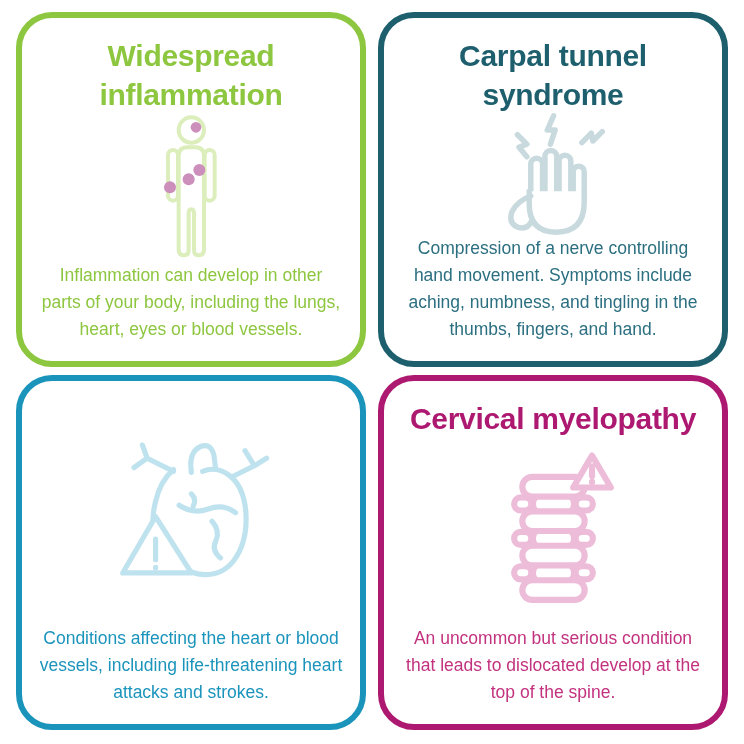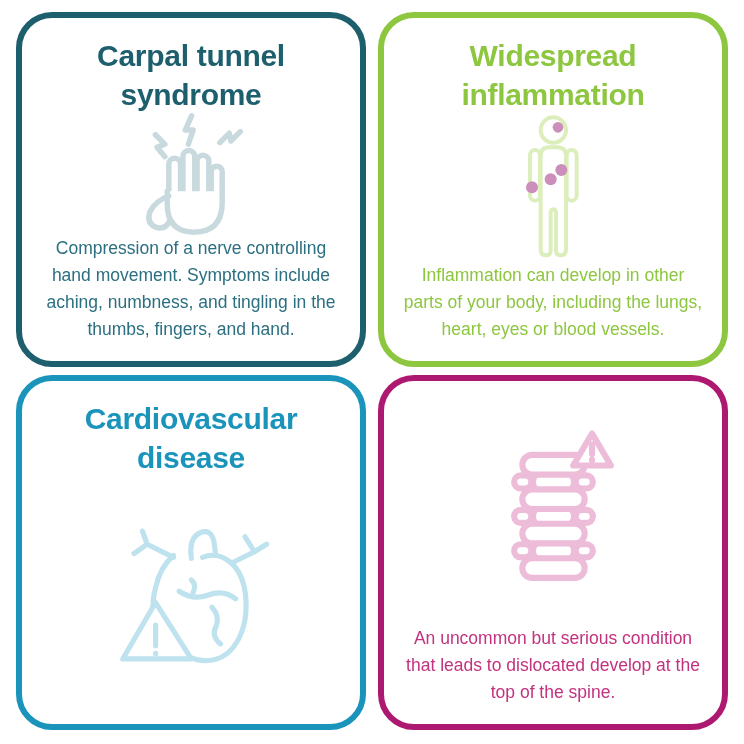--- a/index.html
+++ b/index.html
@@ -65,20 +65,41 @@
   .card-0 .icon svg{height:132px;}
   .card-1 .icon svg{height:152px;}
   .card-2 .icon svg{height:158px;}
   .card-3 .icon svg{height:164px;}
 </style>
 </head>
 <body>
 
 <div class="grid">
 
+  <section class="card card-1" style="--accent: #8DC63F; --text-color: #8DC63F; --icon-color: #DCEEBB; --dot-color: #CC8FBC;">
+    <h2 class="title">Widespread inflammation</h2>
+    <div class="icon">
+      <svg viewBox="0 0 160 228" aria-hidden="true">
+        <g>
+          <circle class="stf" cx="80" cy="27" r="19"></circle>
+          <rect class="stf" x="45" y="57" width="15" height="76" rx="7.5"></rect>
+          <rect class="stf" x="100" y="57" width="15" height="76" rx="7.5"></rect>
+          <path class="stf" d="M61,66 Q61,53 74,53 L86,53 Q99,53 99,66 L99,206 Q99,215 91,215 Q84,215 84,207 L84,152 Q84,146 80,146 Q76,146 76,152 L76,207 Q76,215 69,215 Q61,215 61,206 Z"></path>
+        </g>
+        <g>
+          <circle class="dot" cx="87" cy="23" r="8"></circle>
+          <circle class="dot" cx="92" cy="87" r="9"></circle>
+          <circle class="dot" cx="76" cy="101" r="9"></circle>
+          <circle class="dot" cx="48" cy="113" r="9"></circle>
+        </g>
+      </svg>
+    </div>
+    <p class="desc">Inflammation can develop in other parts of your body, including the lungs, heart, eyes or blood vessels.</p>
+  </section>
+
   <section class="card card-0" style="--accent: #1E5F6E; --text-color: #2B6F80; --icon-color: #C9DADF;">
     <h2 class="title">Carpal tunnel syndrome</h2>
     <div class="icon">
       <svg viewBox="0 0 170 168" aria-hidden="true">
         <g>
           <path class="st" d="M40,34 L52,46 L42,50 L52,62"></path>
           <path class="st" d="M86,10 L78,28 L88,28 L82,46"></path>
           <path class="st" d="M122,44 L134,32 L136,42 L148,30"></path>
         </g>
         <g>
@@ -87,64 +108,44 @@
           <rect class="stf" x="93" y="60" width="15" height="56" rx="7.5"></rect>
           <rect class="stf" x="111" y="74" width="14" height="42" rx="7"></rect>
           <path class="stf" d="M55,106 L55,122 Q55,158 89,158 Q125,158 125,120 L125,106"></path>
           <path class="st" d="M57,112 Q40,118 33,132 Q28,147 41,152 Q53,155 58,144"></path>
         </g>
       </svg>
     </div>
     <p class="desc">Compression of a nerve controlling hand movement. Symptoms include aching, numbness, and tingling in the thumbs, fingers, and hand.</p>
   </section>
 
-  <section class="card card-1" style="--accent: #8DC63F; --text-color: #8DC63F; --icon-color: #DCEEBB; --dot-color: #CC8FBC;">
-    <h2 class="title">Widespread inflammation</h2>
-    <div class="icon">
-      <svg viewBox="0 0 160 228" aria-hidden="true">
-        <g>
-          <circle class="stf" cx="80" cy="27" r="19"></circle>
-          <rect class="stf" x="45" y="57" width="15" height="76" rx="7.5"></rect>
-          <rect class="stf" x="100" y="57" width="15" height="76" rx="7.5"></rect>
-          <path class="stf" d="M61,66 Q61,53 74,53 L86,53 Q99,53 99,66 L99,206 Q99,215 91,215 Q84,215 84,207 L84,152 Q84,146 80,146 Q76,146 76,152 L76,207 Q76,215 69,215 Q61,215 61,206 Z"></path>
-        </g>
-        <g>
-          <circle class="dot" cx="87" cy="23" r="8"></circle>
-          <circle class="dot" cx="92" cy="87" r="9"></circle>
-          <circle class="dot" cx="76" cy="101" r="9"></circle>
-          <circle class="dot" cx="48" cy="113" r="9"></circle>
-        </g>
-      </svg>
-    </div>
-    <p class="desc">Inflammation can develop in other parts of your body, including the lungs, heart, eyes or blood vessels.</p>
-  </section>
-
   <section class="card card-2" style="--accent: #1B94BC; --text-color: #1B94BC; --icon-color: #BFE2EF;">
-    <h2 class="title">Cardiovascular disease</h2>
     <div class="icon">
       <svg viewBox="0 0 190 168" aria-hidden="true">
         <g>
           <path class="st" d="M76,42 Q62,54 57,76 Q49,106 64,128 Q80,148 102,153 Q126,157 140,139 Q155,119 153,88 Q151,60 135,48 Q121,38 107,44"></path>
           <path class="st" d="M95,45 Q92,24 104,18 Q116,13 119,27 L121,42"></path>
           <path class="st" d="M76,44 L48,30 M48,30 L34,40 M48,30 L43,16"></path>
           <path class="st" d="M138,50 L162,38 M162,38 L152,22 M162,38 L175,30"></path>
           <path class="st" d="M82,80 Q97,90 113,84 Q129,78 142,88"></path>
           <path class="st" d="M117,97 Q126,107 121,118 Q116,128 126,136"></path>
           <path class="st" d="M95,68 Q101,74 97,81"></path>
         </g>
         <g>
           <path class="stf" d="M57,92 L95,152 L22,152 Z"></path>
           <path class="st" d="M57,116 L57,138"></path>
           <path class="st" d="M57,146 L57,146.6"></path>
         </g>
       </svg>
     </div>
+    <p class="desc">Conditions affecting the heart or blood vessels, including life-threatening heart attacks and strokes.</p>
   </section>
 
   <section class="card card-3" style="--accent: #AD1970; --text-color: #C3327F; --icon-color: #EDBCD9;">
+    <h2 class="title">Cervical myelopathy</h2>
     <div class="icon">
       <svg viewBox="0 0 150 200" aria-hidden="true">
         <g>
           <g>
             <rect class="stf" x="27" y="59" width="21" height="16" rx="8"></rect>
             <rect class="stf" x="102" y="59" width="21" height="16" rx="8"></rect>
             <rect class="stf" x="50" y="56" width="50" height="22" rx="10"></rect>
           </g>
           <g>
             <rect class="stf" x="27" y="101" width="21" height="16" rx="8"></rect>

